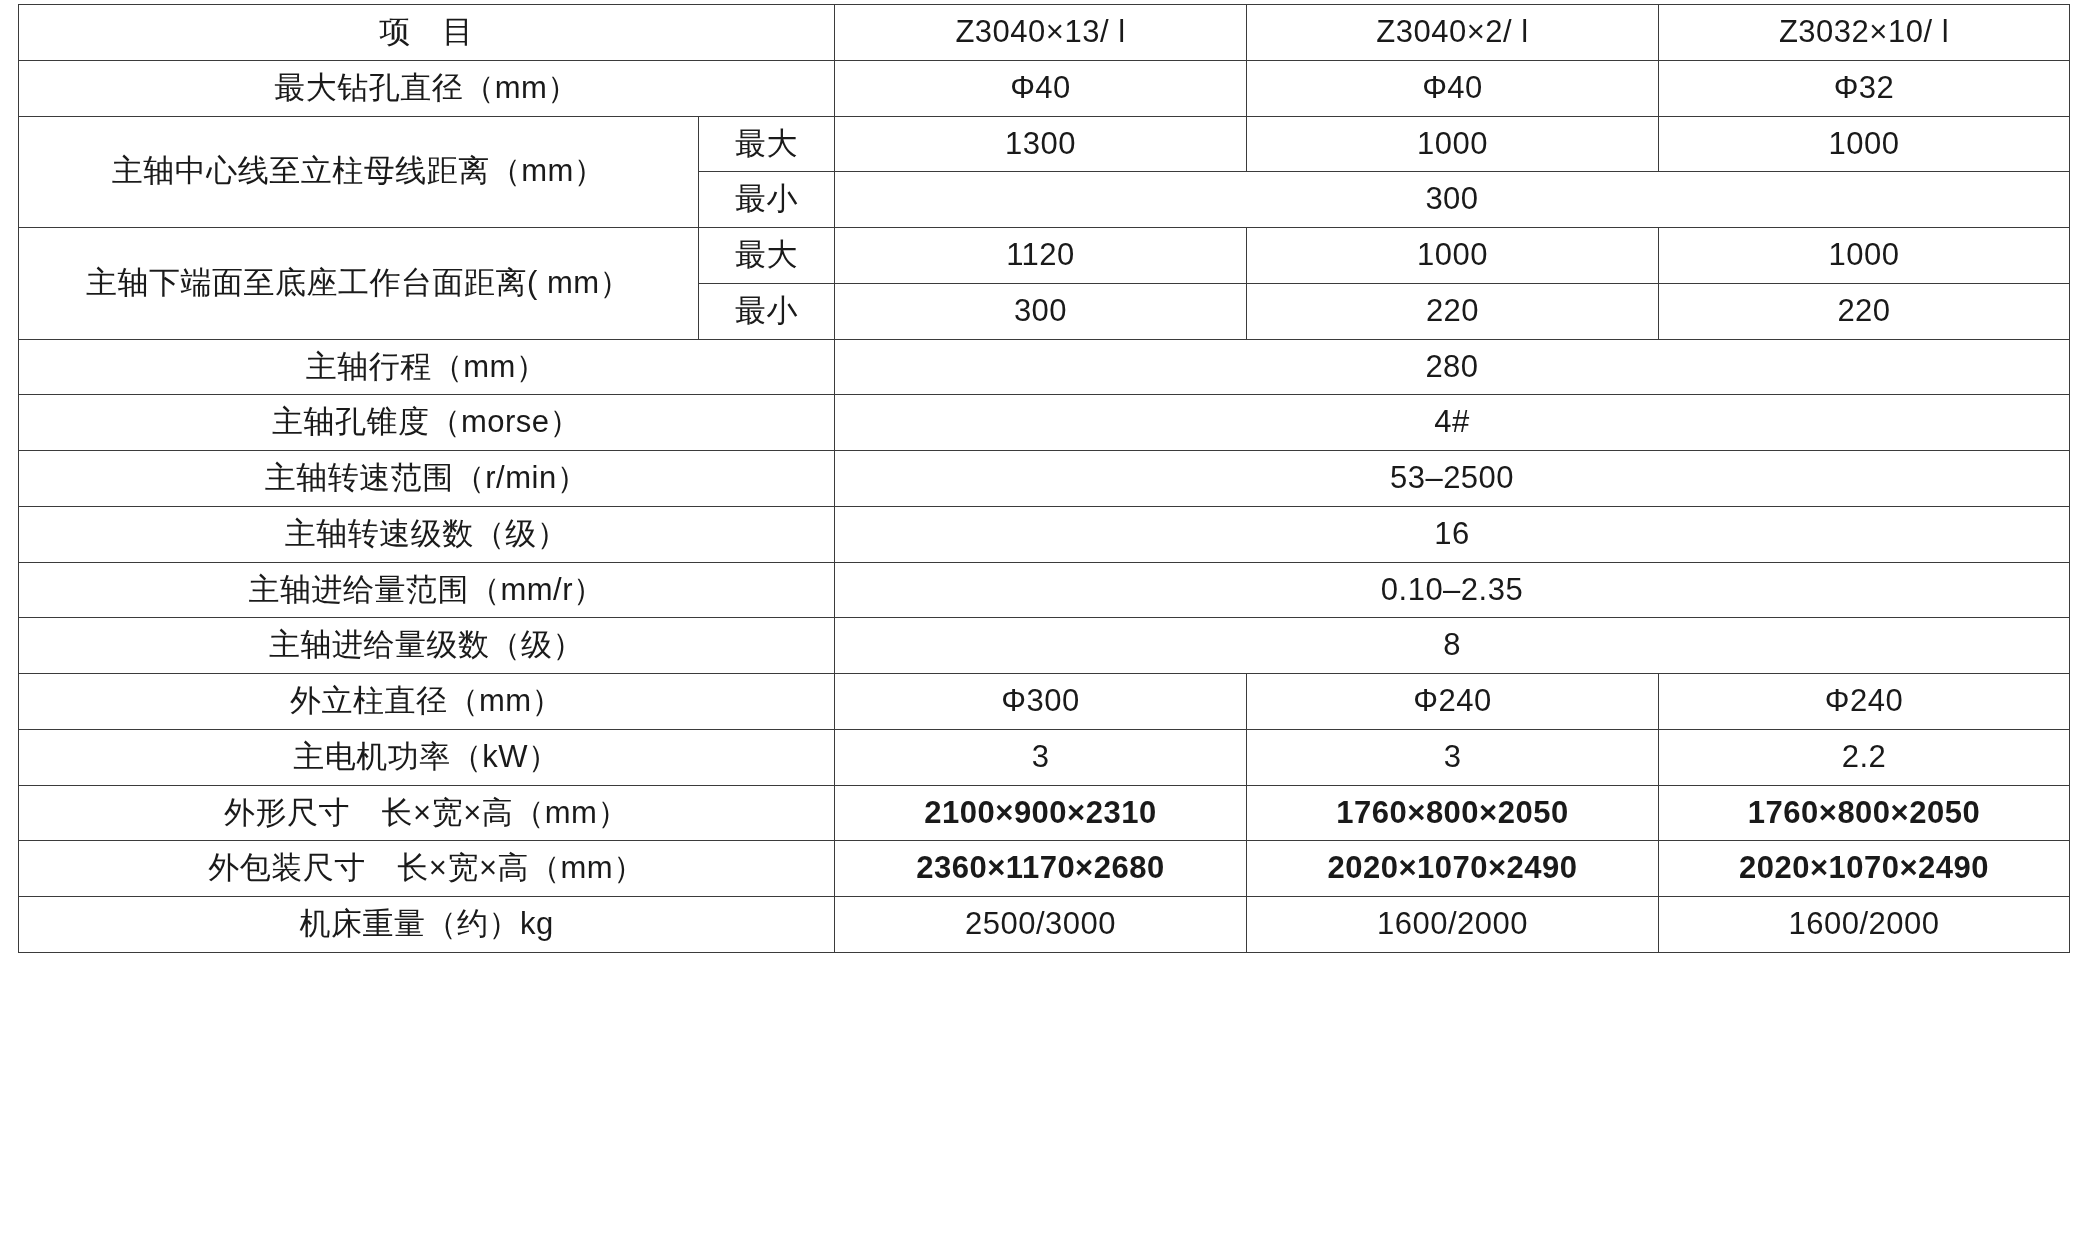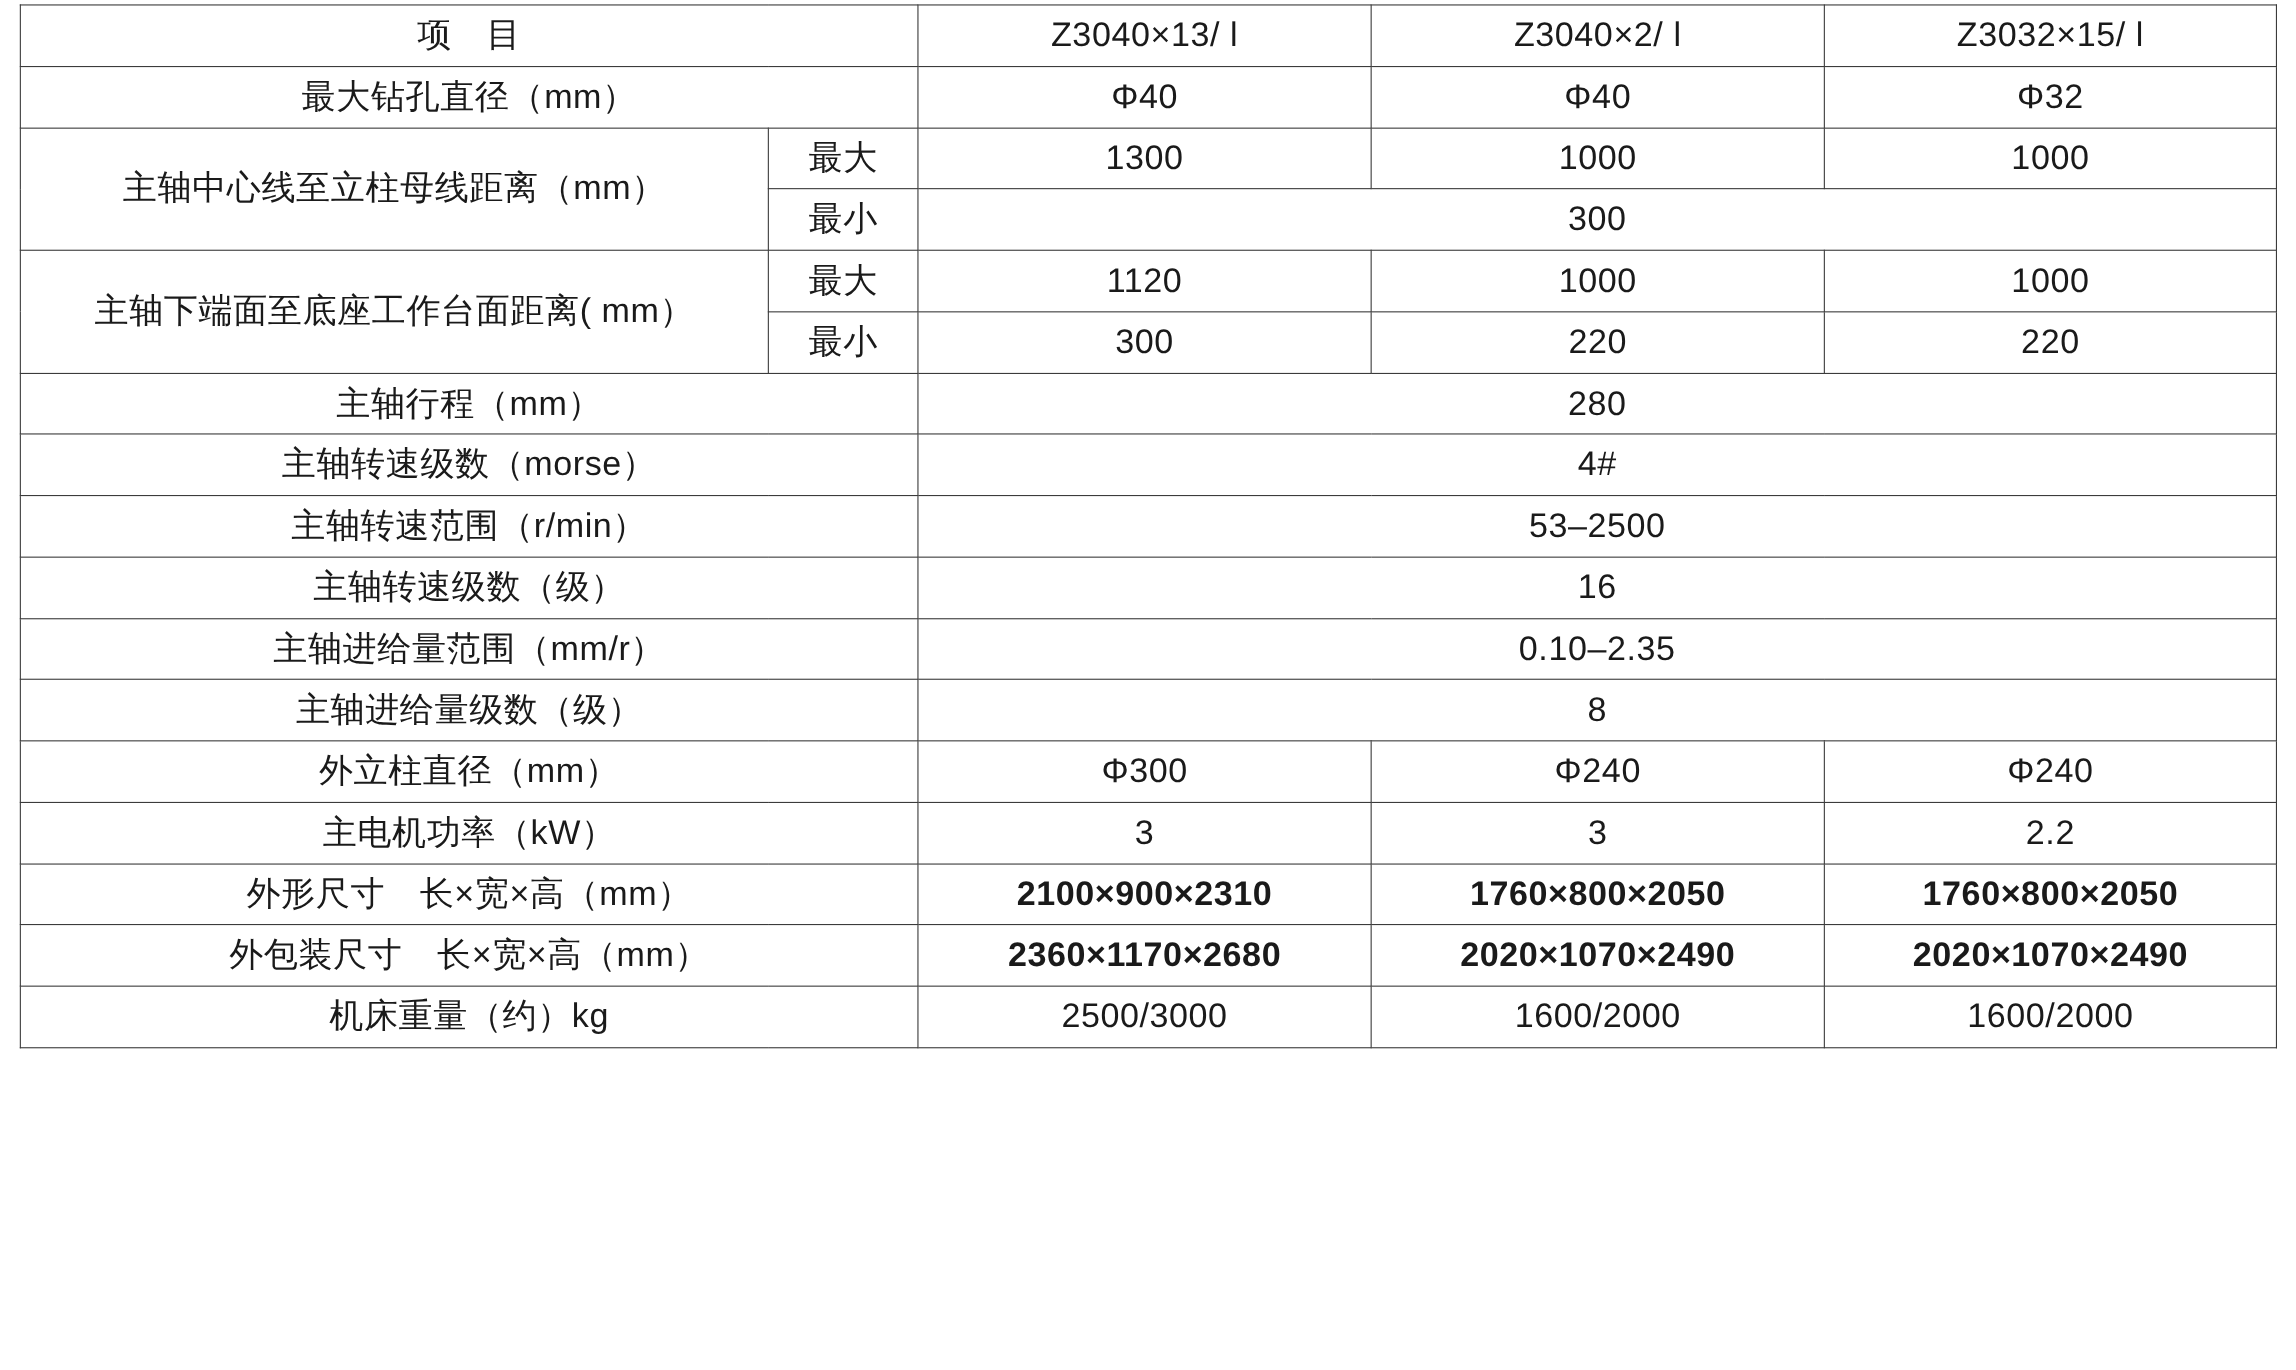--- a/index.html
+++ b/index.html
@@ -70,21 +70,21 @@
         <col class="c-v1">
         <col class="c-v2">
         <col class="c-v3">
     </colgroup>
     <tbody>
 
       <tr>
         <td class="head" colspan="2">项　目</td>
         <td class="head">Z3040×13/ l</td>
         <td class="head">Z3040×2/ l</td>
-        <td class="head">Z3032×15/ l</td>
+        <td class="head">Z3032×10/ l</td>
       </tr>
 
       <tr>
         <td class="item" colspan="2">最大钻孔直径（mm）</td>
         <td class="val">Φ40</td>
         <td class="val">Φ40</td>
         <td class="val">Φ32</td>
       </tr>
 
       <tr>
@@ -111,21 +111,21 @@
         <td class="val">300</td>
         <td class="val">220</td>
         <td class="val">220</td>
       </tr>
 
       <tr>
         <td class="item" colspan="2">主轴行程（mm）</td>
         <td class="val" colspan="3">280</td>
       </tr>
       <tr>
-        <td class="item" colspan="2">主轴转速级数（morse）</td>
+        <td class="item" colspan="2">主轴孔锥度（morse）</td>
         <td class="val" colspan="3">4#</td>
       </tr>
       <tr>
         <td class="item" colspan="2">主轴转速范围（r/min）</td>
         <td class="val" colspan="3">53–2500</td>
       </tr>
       <tr>
         <td class="item" colspan="2">主轴转速级数（级）</td>
         <td class="val" colspan="3">16</td>
       </tr>

